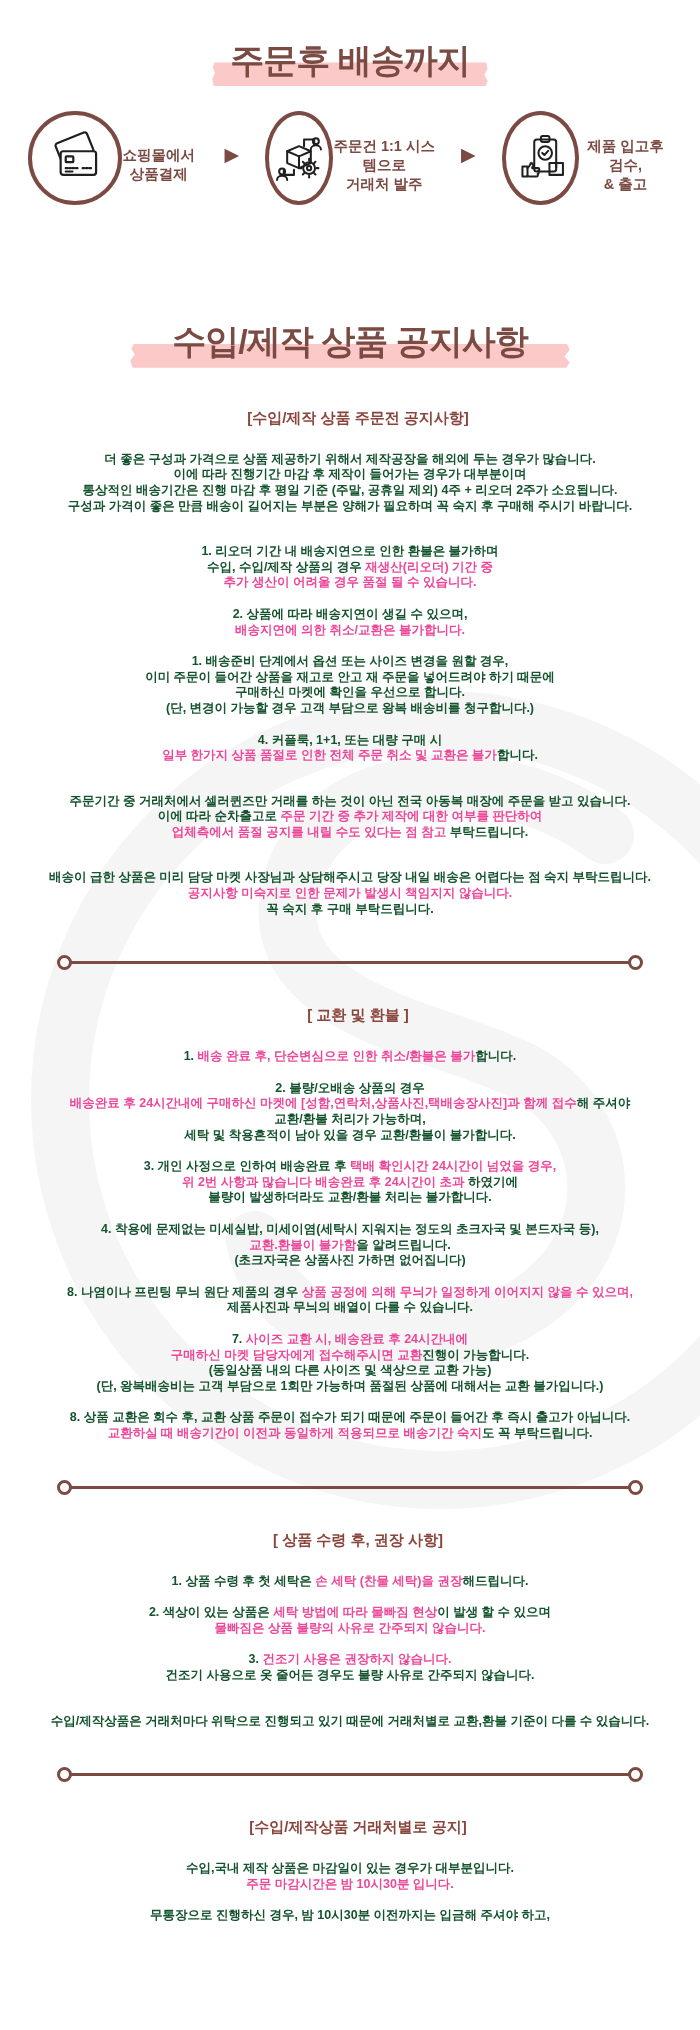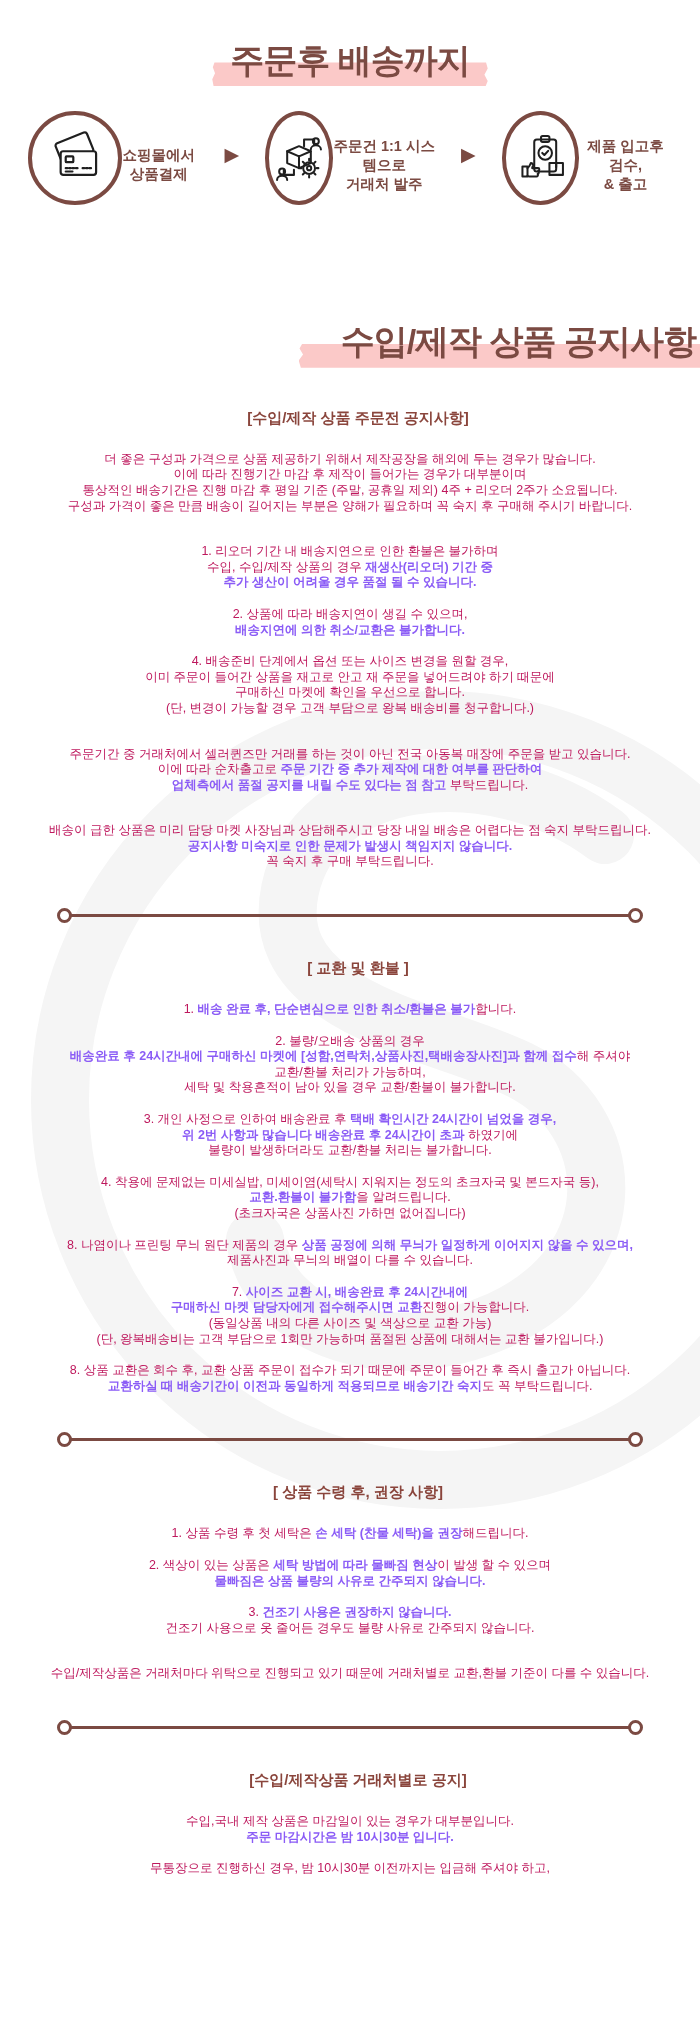--- a/index.html
+++ b/index.html
@@ -19,40 +19,40 @@
     color:#7b4a42;line-height:1.1;
   }
   .hl{position:relative;display:inline-block;z-index:0;padding:0 4px;}
   .hl::after{
     content:"";position:absolute;z-index:-1;height:24px;bottom:-7px;
     background:#fbc9c8;
     clip-path:polygon(0.8% 0%,99.4% 0%,100% 25%,98.8% 52%,100% 78%,99.2% 100%,0.5% 100%,0% 70%,1% 45%,0.2% 20%);
   }
   .hl.narrow::after{left:-14px;right:-14px;}
   .hl.wide::after{left:-38px;right:-38px;}
-  .title-2{margin-top:118px;text-align:right;}
+  .title-2{margin-top:118px;}
 
   
   .steps{margin-top:32px;display:flex;justify-content:center;align-items:flex-start;gap:26px;}
   .step{display:flex;flex-direction:row;align-items:center;width:170px;}
   .step-circle{
     width:86px;height:86px;border:4px solid #7b4a42;border-radius:50%;
     background:#fff;display:flex;align-items:center;justify-content:center;
   }
   .step-label{margin-top:14px;font-size:14.5px;font-weight:700;color:#7b4a42;line-height:19px;}
   .step-arrow{margin-top:34px;color:#7b4a42;font-size:19px;line-height:19px;}
 
   
   .notice{margin-top:48px;}
   .sec-header{font-size:15px;font-weight:700;color:#8a453c;margin:0 0 24px 16px;}
   .block{margin:0 auto 16px auto;max-width:664px;}
   .block.sp{margin-top:30px;}
   .line{font-size:12.5px;line-height:15.6px;}
-  .line .gray{color:#be185d;font-weight:400;}
-  .line .red{color:#8b5cf6;font-weight:700;}
+  .line .gray{color:#14532d;font-weight:700;}
+  .line .red{color:#ec4899;font-weight:700;}
 
   .divider{
     width:586px;margin:38px auto 36px auto;
     display:flex;align-items:center;
   }
   .divider .ring{
     width:9px;height:9px;border:3px solid #7b4a42;border-radius:50%;
     background:#fff;flex:0 0 auto;
   }
   .divider .rule{flex:1 1 auto;height:3px;background:#7b4a42;margin:0 -1px;}
@@ -159,24 +159,28 @@
           <div class="block sp">
             <div class="line"><span class="gray">1. 리오더 기간 내 배송지연으로 인한 환불은 불가하며</span></div>
             <div class="line"><span class="gray">수입, 수입/제작 상품의 경우 </span><span class="red">재생산(리오더) 기간 중</span></div>
             <div class="line"><span class="red">추가 생산이 어려울 경우 품절 될 수 있습니다.</span></div>
           </div>
           <div class="block">
             <div class="line"><span class="gray">2. 상품에 따라 배송지연이 생길 수 있으며,</span></div>
             <div class="line"><span class="red">배송지연에 의한 취소/교환은 불가합니다.</span></div>
           </div>
           <div class="block">
-            <div class="line"><span class="gray">4. 배송준비 단계에서 옵션 또는 사이즈 변경을 원할 경우,</span></div>
+            <div class="line"><span class="gray">1. 배송준비 단계에서 옵션 또는 사이즈 변경을 원할 경우,</span></div>
             <div class="line"><span class="gray">이미 주문이 들어간 상품을 재고로 안고 재 주문을 넣어드려야 하기 때문에</span></div>
             <div class="line"><span class="gray">구매하신 마켓에 확인을 우선으로 합니다.</span></div>
             <div class="line"><span class="gray">(단, 변경이 가능할 경우 고객 부담으로 왕복 배송비를 청구합니다.)</span></div>
+          </div>
+          <div class="block">
+            <div class="line"><span class="gray">4. 커플룩, 1+1, 또는 대량 구매 시</span></div>
+            <div class="line"><span class="red">일부 한가지 상품 품절로 인한 전체 주문 취소 및 교환은 불가</span><span class="gray">합니다.</span></div>
           </div>
           <div class="block sp">
             <div class="line"><span class="gray">주문기간 중 거래처에서 셀러퀸즈만 거래를 하는 것이 아닌 전국 아동복 매장에 주문을 받고 있습니다.</span></div>
             <div class="line"><span class="gray">이에 따라 순차출고로 </span><span class="red">주문 기간 중 추가 제작에 대한 여부를 판단하여</span></div>
             <div class="line"><span class="red">업체측에서 품절 공지를 내릴 수도 있다는 점 참고 </span><span class="gray">부탁드립니다.</span></div>
           </div>
           <div class="block sp">
             <div class="line"><span class="gray">배송이 급한 상품은 미리 담당 마켓 사장님과 상담해주시고 당장 내일 배송은 어렵다는 점 숙지 부탁드립니다.</span></div>
             <div class="line"><span class="red">공지사항 미숙지로 인한 문제가 발생시 책임지지 않습니다.</span></div>
             <div class="line"><span class="gray">꼭 숙지 후 구매 부탁드립니다.</span></div>

